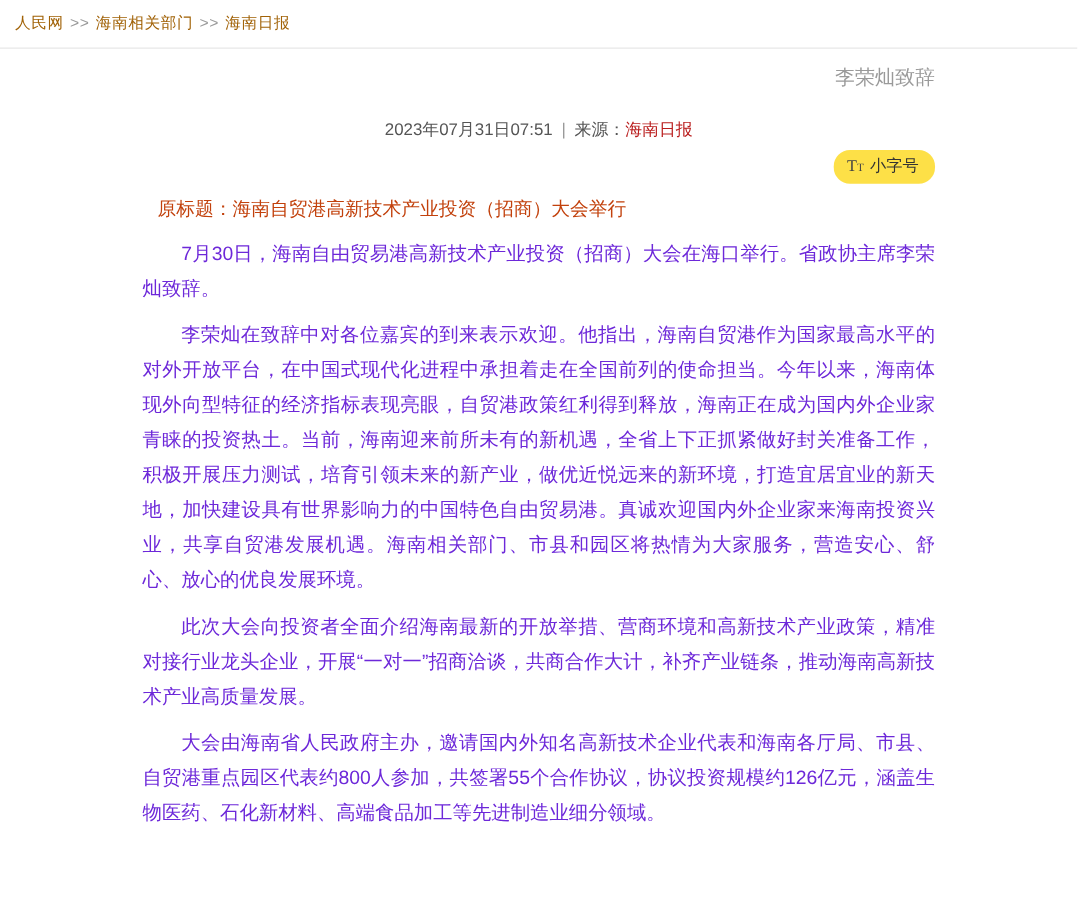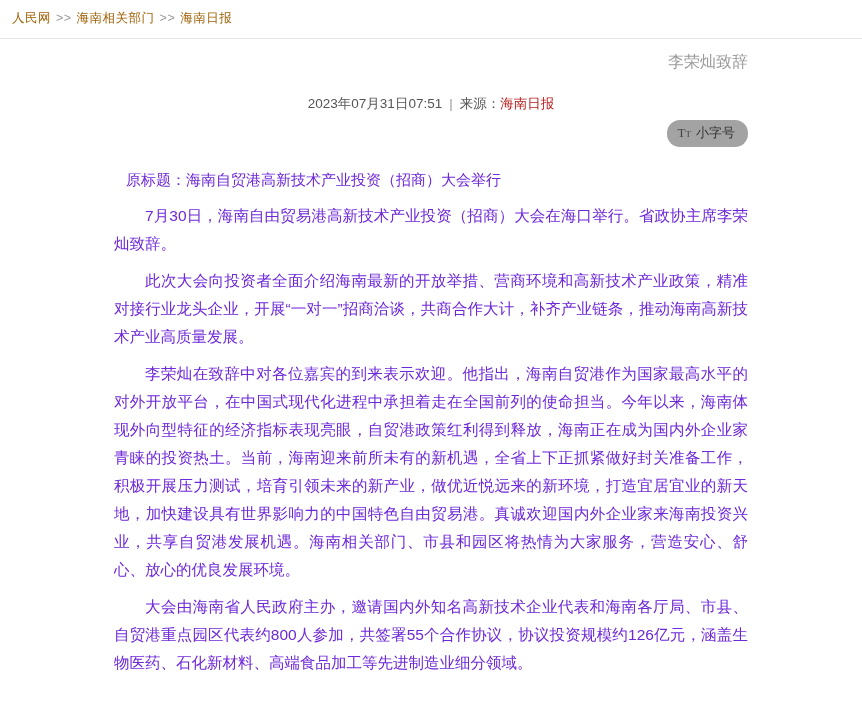--- a/index.html
+++ b/index.html
@@ -66,38 +66,38 @@
   
   .toolbar {
     margin-top: 7px;
     display: flex;
     justify-content: flex-end;
   }
   .font-size-pill {
     display: inline-flex;
     align-items: baseline;
     gap: 5px;
-    background: #a3a3a3;
+    background: #fde047;
     border: none;
     border-radius: 13px;
     padding: 4px 13px 5px 11px;
     font-size: 13px;
     color: #333;
     cursor: pointer;
     font-family: "Liberation Sans", "DejaVu Sans", sans-serif;
   }
   .tt-icon { color: #444; }
   .tt-icon .t-big { font-size: 13px; font-family: "Liberation Serif", "DejaVu Serif", serif; }
   .tt-icon .t-small { font-size: 9px; font-family: "Liberation Serif", "DejaVu Serif", serif; }
   
   .original-title {
-    margin-top: 20px;
+    margin-top: 8px;
     padding-left: 12px;
     font-size: 15px;
-    color: #6d28d9;
+    color: #c2410c;
     line-height: 26px;
   }
   .article-body { margin-top: 9px; }
   .article-body p {
     font-size: 15.5px;
     color: #6d28d9;
     line-height: 28px;
     text-indent: 2em;
     margin-bottom: 9px;
     text-align: justify;
@@ -127,19 +127,19 @@
     <button class="font-size-pill">
       <span class="tt-icon"><span class="t-big">T</span><span class="t-small">T</span></span>
       <span>小字号</span>
     </button>
   </div>
 
   <div class="original-title">原标题：海南自贸港高新技术产业投资（招商）大会举行</div>
 
   <div class="article-body">
     <p>7月30日，海南自由贸易港高新技术产业投资（招商）大会在海口举行。省政协主席李荣灿致辞。</p>
+    <p>李荣灿在致辞中对各位嘉宾的到来表示欢迎。他指出，海南自贸港作为国家最高水平的对外开放平台，在中国式现代化进程中承担着走在全国前列的使命担当。今年以来，海南体现外向型特征的经济指标表现亮眼，自贸港政策红利得到释放，海南正在成为国内外企业家青睐的投资热土。当前，海南迎来前所未有的新机遇，全省上下正抓紧做好封关准备工作，积极开展压力测试，培育引领未来的新产业，做优近悦远来的新环境，打造宜居宜业的新天地，加快建设具有世界影响力的中国特色自由贸易港。真诚欢迎国内外企业家来海南投资兴业，共享自贸港发展机遇。海南相关部门、市县和园区将热情为大家服务，营造安心、舒心、放心的优良发展环境。</p>
     <p>此次大会向投资者全面介绍海南最新的开放举措、营商环境和高新技术产业政策，精准对接行业龙头企业，开展“一对一”招商洽谈，共商合作大计，补齐产业链条，推动海南高新技术产业高质量发展。</p>
-    <p>李荣灿在致辞中对各位嘉宾的到来表示欢迎。他指出，海南自贸港作为国家最高水平的对外开放平台，在中国式现代化进程中承担着走在全国前列的使命担当。今年以来，海南体现外向型特征的经济指标表现亮眼，自贸港政策红利得到释放，海南正在成为国内外企业家青睐的投资热土。当前，海南迎来前所未有的新机遇，全省上下正抓紧做好封关准备工作，积极开展压力测试，培育引领未来的新产业，做优近悦远来的新环境，打造宜居宜业的新天地，加快建设具有世界影响力的中国特色自由贸易港。真诚欢迎国内外企业家来海南投资兴业，共享自贸港发展机遇。海南相关部门、市县和园区将热情为大家服务，营造安心、舒心、放心的优良发展环境。</p>
     <p>大会由海南省人民政府主办，邀请国内外知名高新技术企业代表和海南各厅局、市县、自贸港重点园区代表约800人参加，共签署55个合作协议，协议投资规模约126亿元，涵盖生物医药、石化新材料、高端食品加工等先进制造业细分领域。</p>
 
   </div>
 
 </main>
 
 </body></html>

